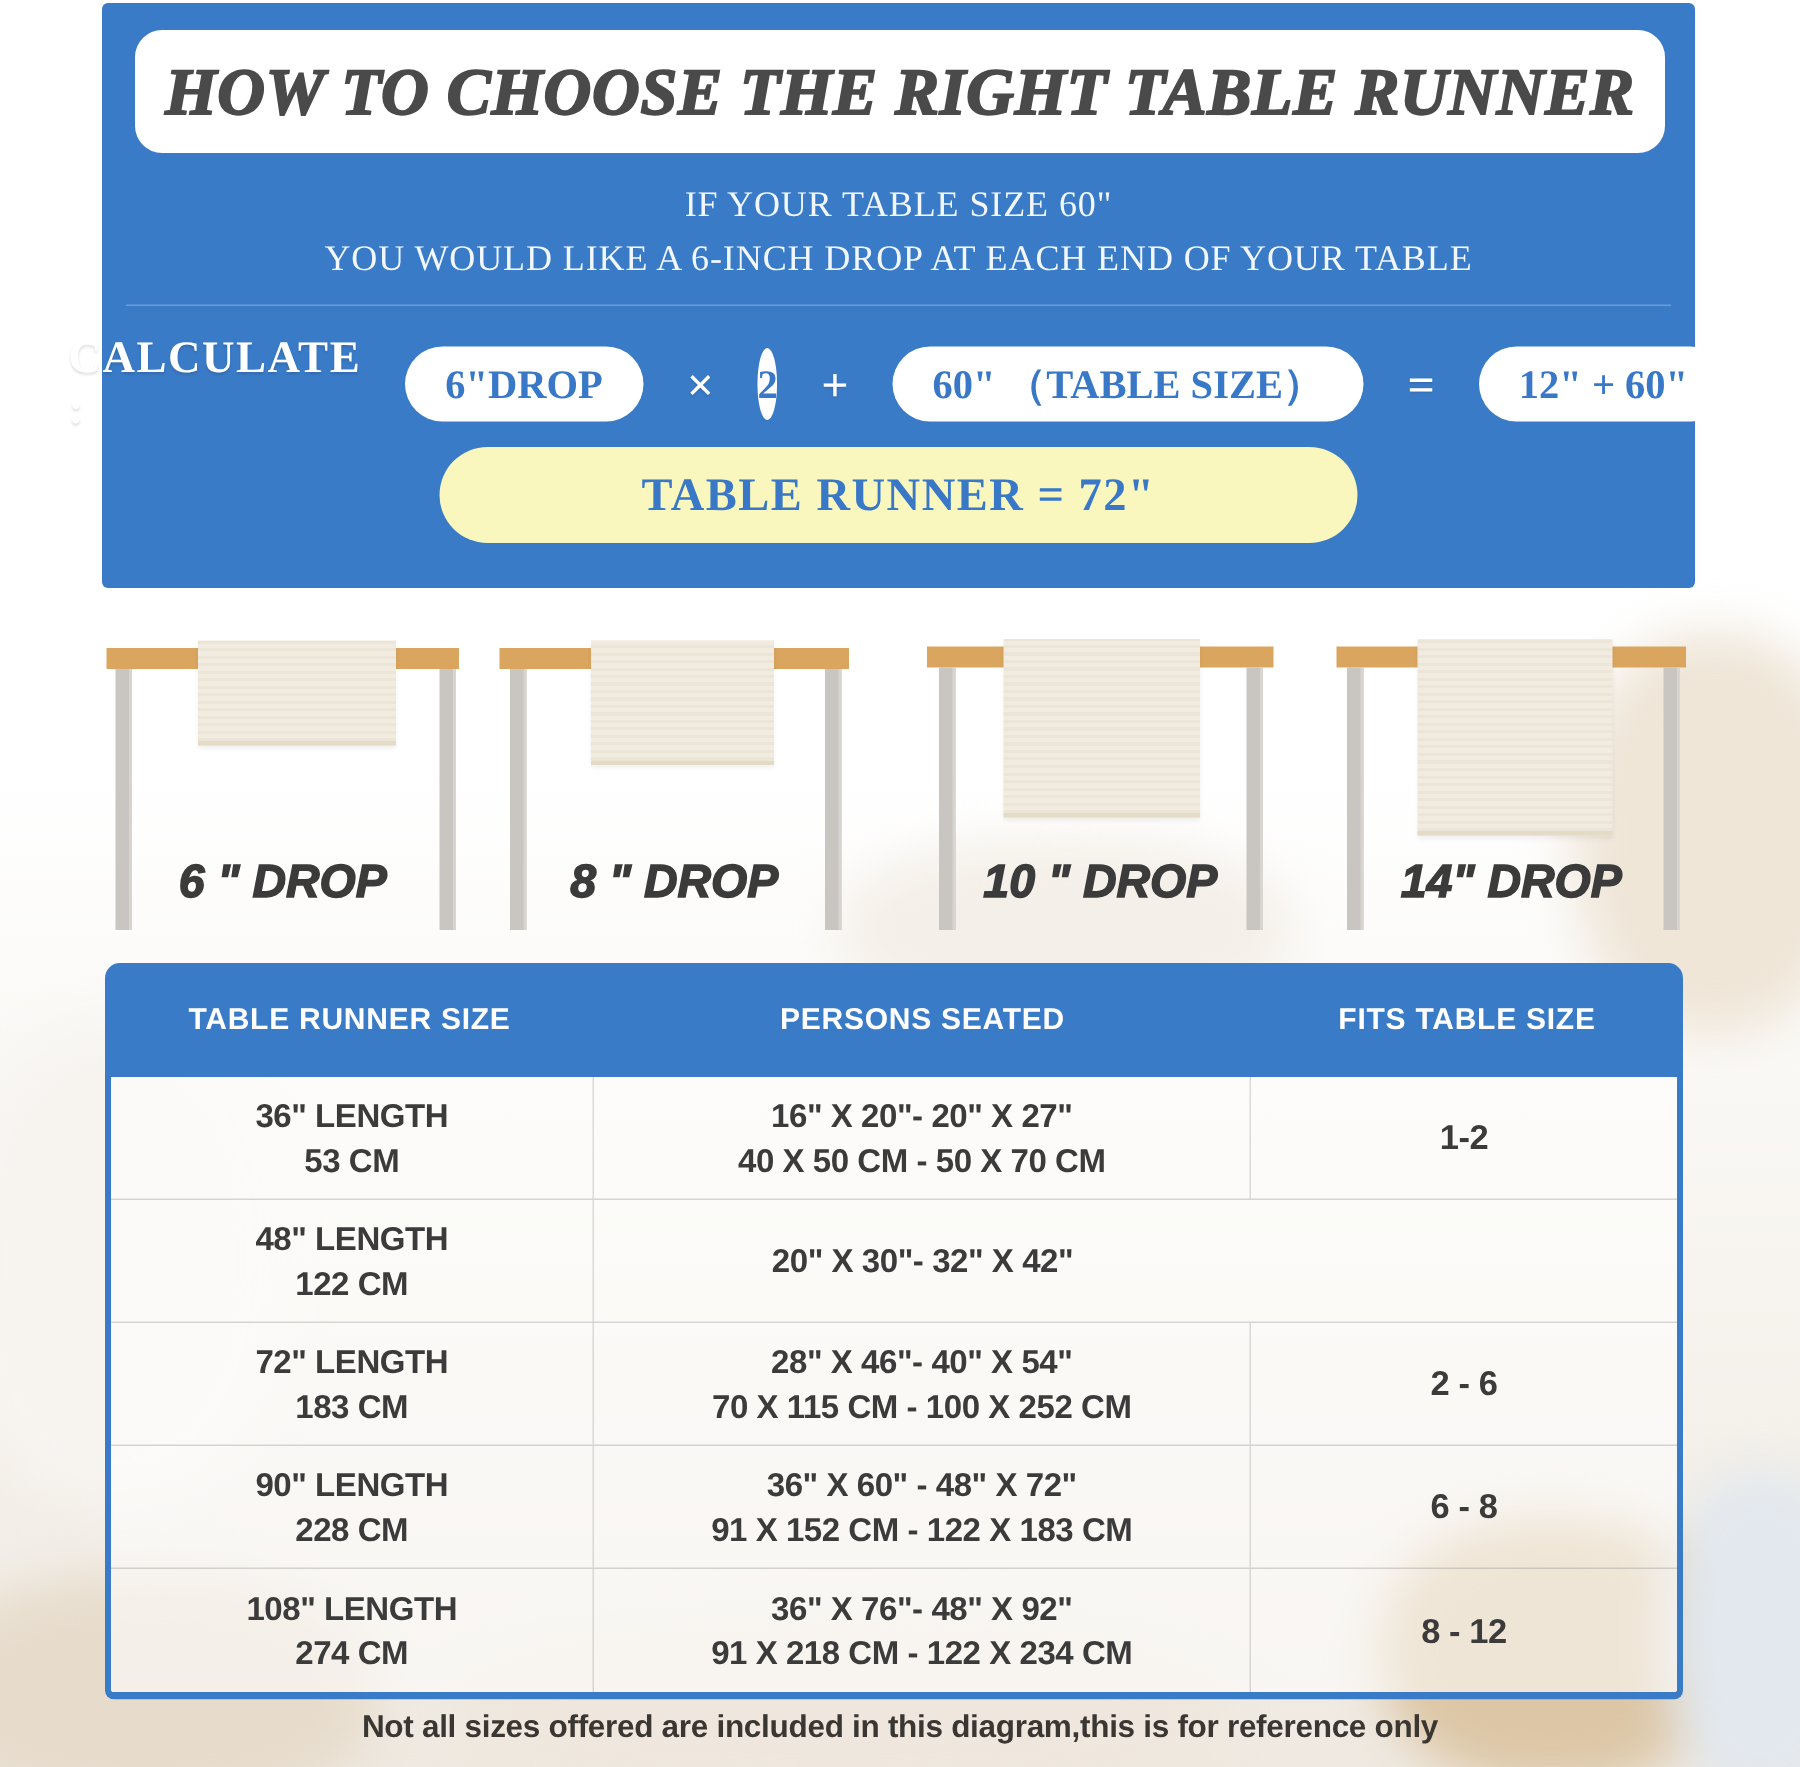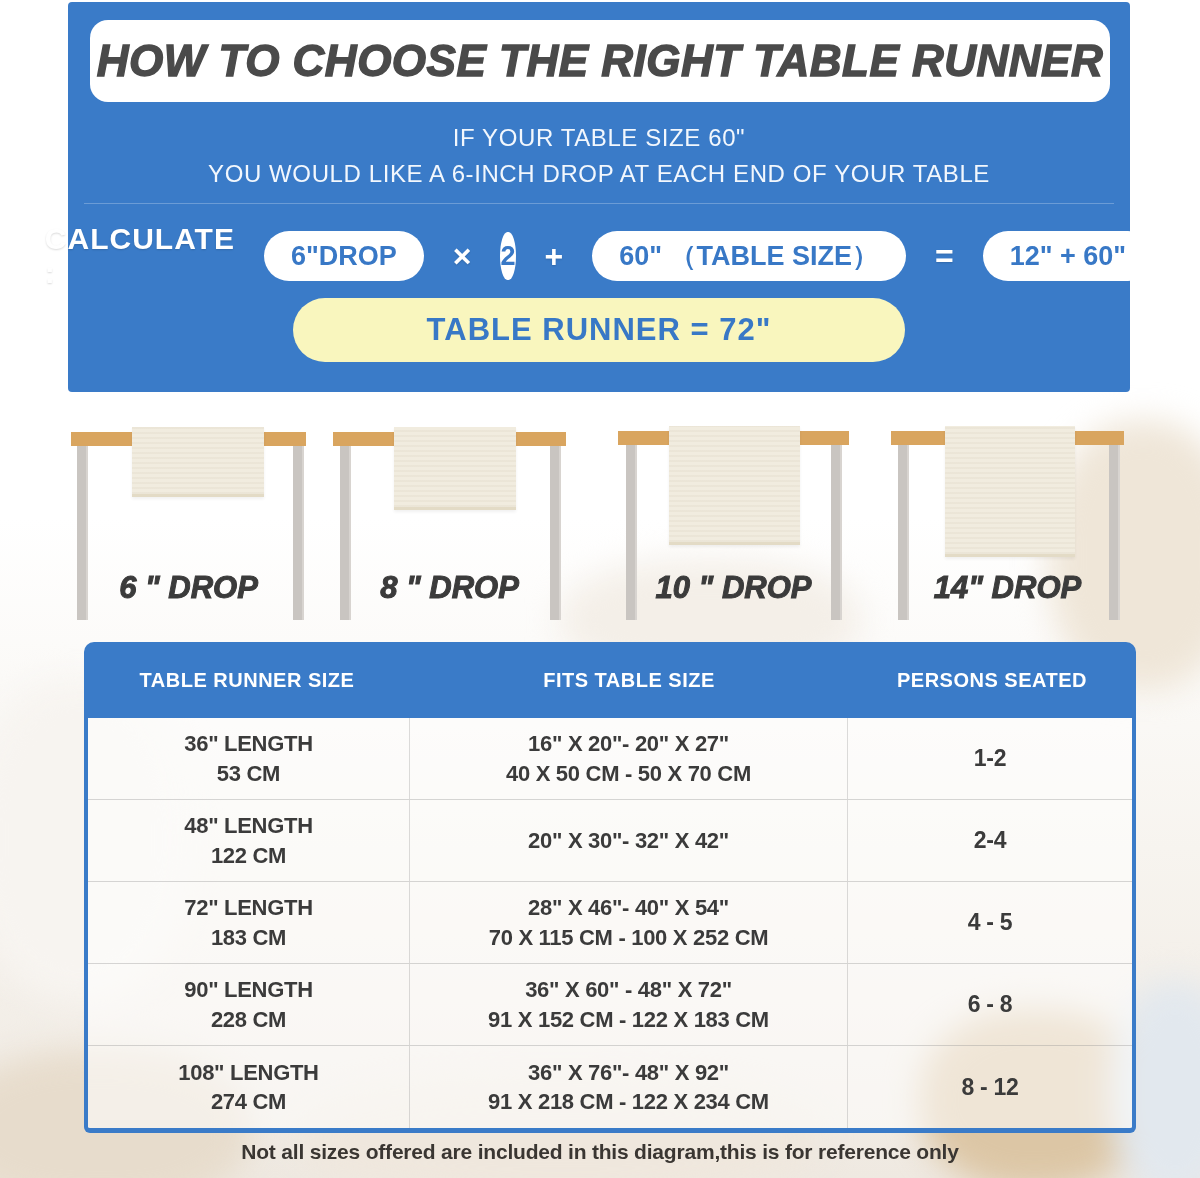--- a/index.html
+++ b/index.html
@@ -16,21 +16,21 @@
   .blob3 { left:1110px; top:980px;  width:130px; height:220px; background:#e2e8ee; }
   .blob4 { left:-50px;  top:1050px; width:300px; height:160px; background:#e7dccc; }
   .blob5 { left:300px;  top:1080px; width:520px; height:120px; background:#efe7dd; }
   .blob6 { left:-30px;  top:680px;  width:220px; height:320px; background:#f7f4f0; }
   .blob7 { left:560px;  top:560px;  width:300px; height:120px; background:#f4efe8; }
 
   .layer { position:absolute; inset:0; z-index:1; }
 
   
   .header-block { position:absolute; left:68px; top:2px; width:1062px; height:390px;
-                  background:#3A7BC8; border-radius:4px; }
+                  background:#3A7BC8; border-radius:4px;font-family:Liberation Serif, serif; }
   .title-banner { position:absolute; left:22px; top:18px; width:1020px; height:82px;
                   background:#ffffff; border-radius:18px; display:flex; align-items:center; justify-content:center; }
   .title-banner h1 { font-size:44px; font-weight:bold; font-style:italic; color:#4a4a4a;
                      letter-spacing:0.5px; -webkit-text-stroke:1.4px #4a4a4a; white-space:nowrap; }
   .hline { position:absolute; width:100%; text-align:center; color:#f2f7fd;
            font-size:24px; letter-spacing:0.6px; }
   .hline1 { top:122px; }
   .hline2 { top:158px;text-align:center; }
   .hdivider { position:absolute; top:201px; left:16px; right:16px; height:1px;
               background:rgba(255,255,255,0.25); }
@@ -77,21 +77,21 @@
   .t3-run { left:669px; top:426px; width:131px; height:119px; }
   .t3-lab { left:618px; width:231px; }
 
   .t4-bar { left:891px; top:431px; width:233px; }
   .t4-legl{ left:898px; top:445px; height:175px; }
   .t4-legr{ left:1109px;top:445px; height:175px; }
   .t4-run { left:945px; top:426px; width:130px; height:131px; }
   .t4-lab { left:891px; width:233px; }
 
   
-  .grid { position:absolute; left:84px; top:642px; width:1052px; }
+  .grid { position:absolute; left:70px; top:642px; width:1052px; }
   .grid-header { height:76px; background:#3A7BC8; border-radius:10px 10px 0 0;
                  display:grid; grid-template-columns:326px 438px 288px; align-items:center; }
   .grid-header span { text-align:center; color:#ffffff; font-size:20px; font-weight:bold;
                       letter-spacing:0.5px; }
   .grid-body { border-left:4px solid #3A7BC8; border-right:4px solid #3A7BC8;
                border-bottom:5px solid #3A7BC8; border-radius:0 0 6px 6px;
                background:rgba(255,255,255,0.55); }
   .grow { display:grid; grid-template-columns:322px 438px 284px; height:82px;
           border-bottom:1px solid rgba(140,140,140,0.35); }
   .grow:last-child { border-bottom:none; }
@@ -169,22 +169,22 @@
       <div class="bar t4-bar"></div>
       <div class="leg t4-legl"></div>
       <div class="leg t4-legr"></div>
       <div class="runner t4-run"></div>
       <div class="drop-label t4-lab">14" DROP</div>
     </section>
 
     <section class="grid">
       <div class="grid-header">
         <span>TABLE RUNNER SIZE</span>
+        <span>PERSONS SEATED</span>
         <span>FITS TABLE SIZE</span>
-        <span>PERSONS SEATED</span>
       </div>
       <div class="grid-body">
 
         <div class="grow">
           <div class="gcell">
             <div>36" LENGTH</div>
             <div>53 CM</div>
           </div>
           <div class="gcell">
             <div>16" X 20"- 20" X 27"</div>
@@ -196,36 +196,33 @@
         </div>
 
         <div class="grow">
           <div class="gcell">
             <div>48" LENGTH</div>
             <div>122 CM</div>
           </div>
           <div class="gcell">
             <div>20" X 30"- 32" X 42"</div>
           </div>
-          <div class="gcell persons">
-            <div>2-4</div>
-          </div>
         </div>
 
         <div class="grow">
           <div class="gcell">
             <div>72" LENGTH</div>
             <div>183 CM</div>
           </div>
           <div class="gcell">
             <div>28" X 46"- 40" X 54"</div>
             <div>70 X 115 CM - 100 X 252 CM</div>
           </div>
           <div class="gcell persons">
-            <div>4 - 5</div>
+            <div>2 - 6</div>
           </div>
         </div>
 
         <div class="grow">
           <div class="gcell">
             <div>90" LENGTH</div>
             <div>228 CM</div>
           </div>
           <div class="gcell">
             <div>36" X 60" - 48" X 72"</div>

